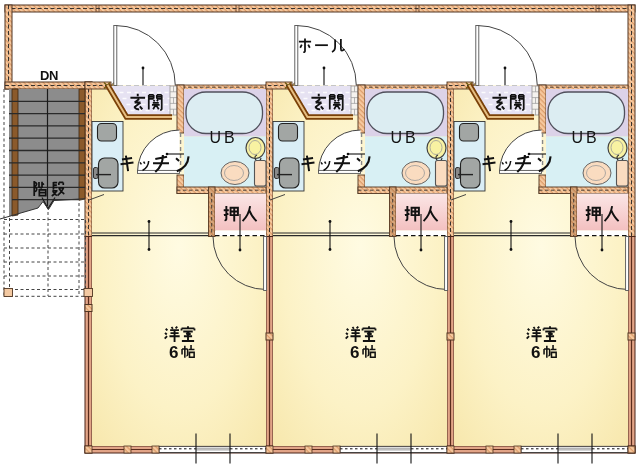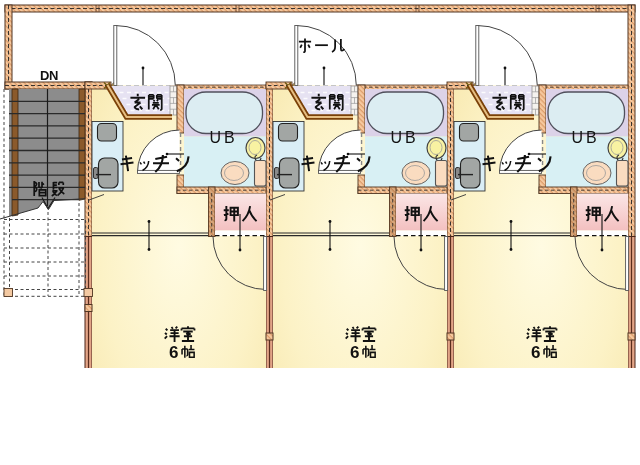--- a/index.html
+++ b/index.html
@@ -1,16 +1,16 @@
 <!DOCTYPE html>
 <html><head>
 <meta charset="utf-8">
 <style>
 html,body{margin:0;padding:0;background:#fff;font-family:"Liberation Sans",sans-serif;}
-#plan{width:640px;height:368px;position:relative;}
+#plan{width:640px;height:465px;position:relative;}
 </style>
 </head>
 <body>
 
 <div id="plan">
 <svg width="640" height="465" viewBox="0 0 640 465">
 <defs>
 <pattern id="wall" width="3.4" height="3.4" patternUnits="userSpaceOnUse" patternTransform="rotate(45)">
   <rect width="3.4" height="3.4" fill="#F5C89E"></rect>
   <rect width="3.4" height="1.2" fill="#DD9C6A"></rect>

